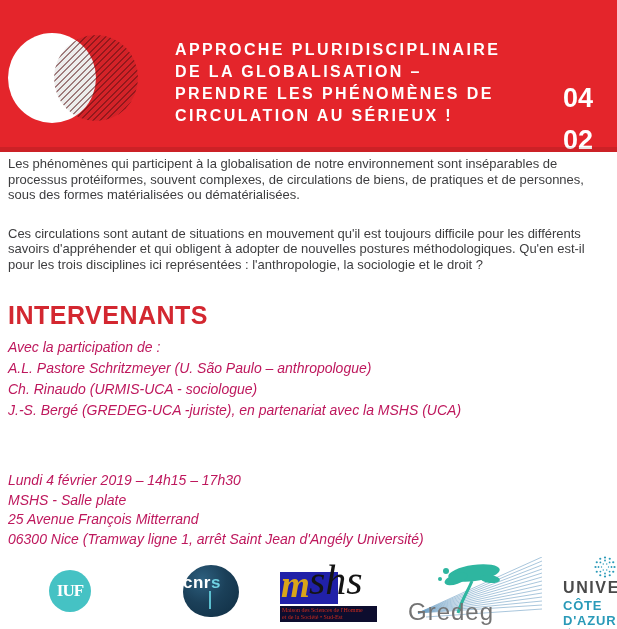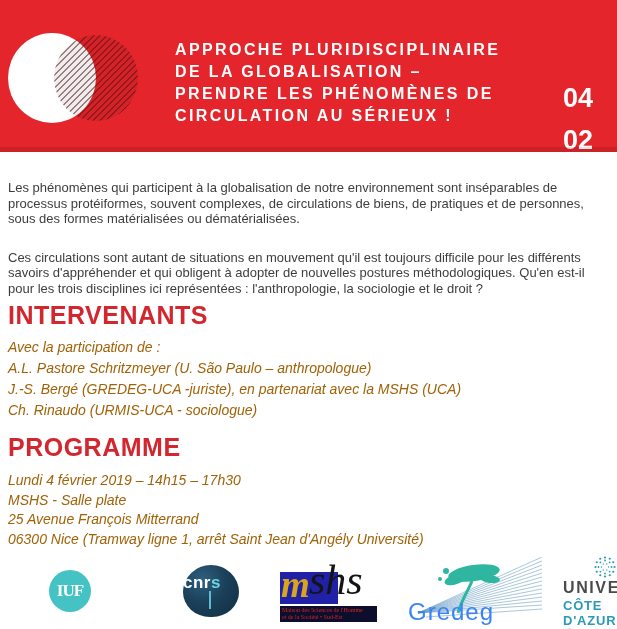--- a/index.html
+++ b/index.html
@@ -17,28 +17,28 @@
   .circle-hatch { position:absolute; left:46px; top:4px; width:84px; height:86px; border-radius:50%; z-index:2;
     background:repeating-linear-gradient(135deg, rgba(80,14,16,0.55) 0 1.6px, rgba(0,0,0,0.07) 1.6px 4.6px); }
   .banner-title {
     position:absolute; left:175px; top:39px; color:#ffffff; font-weight:bold;
     font-size:16px; line-height:22px; letter-spacing:2.4px; white-space:pre-line;
   }
   .banner-date { position:absolute; right:24px; top:40px; text-align:left; color:#fff; font-weight:bold; font-size:27px;margin-top:37px; }
   .banner-date div { line-height:42px; }
 
   
-  .intro { position:absolute; left:8px; top:180px; width:602px; color:#3d3d3f; font-size:13px; line-height:15.5px; }
+  .intro { position:absolute; left:8px; top:156px; width:602px; color:#3d3d3f; font-size:13px; line-height:15.5px; }
   .intro p + p { margin-top:23px; }
 
   
   .section-heading { position:absolute; left:8px; color:#d32730; font-weight:bold; font-size:25px; letter-spacing:0.5px; }
   .h-intervenants { top:301px;text-align:center; }
   .h-programme { top:433px; }
-  .italic-lines { position:absolute; left:8px; width:600px; font-style:italic; font-size:14px; color:#a16207; }
+  .italic-lines { position:absolute; left:8px; width:600px; font-style:italic; font-size:14px; color:#be185d; }
   .intervenants-lines { top:337px; line-height:21px; }
   .programme-lines { top:471px; line-height:19.5px; }
   .italic-lines div { white-space:nowrap; }
 
   
   .footer { position:absolute; left:0; top:556px; width:617px; height:73px;margin-left:44px; }
 
   
   .logo-iuf { position:absolute; left:5px; top:14px; display:flex; align-items:flex-start; }
   .iuf-circle { width:42px; height:42px; border-radius:50%; background:#45c2c4; color:#fff;
@@ -62,21 +62,21 @@
   .mshs-m { position:absolute; left:1px; top:-9px; color:#d9a51a;
     font-family:"Liberation Serif", serif; font-style:italic; font-weight:bold; font-size:37px; }
   .mshs-shs { position:absolute; left:29px; top:-16px; color:#141414;
     font-family:"Liberation Serif", serif; font-style:italic; font-size:42px; }
   .mshs-bar { width:97px; margin-top:2px; background:#0d0d2e; color:#cc2a1e;
     font-family:"Liberation Serif", serif; font-size:6px; line-height:7px; padding:1px 2px; white-space:pre-line; }
 
   
   .logo-gredeg { position:absolute; left:362px; top:1px; width:136px; height:70px; }
   .gredeg-svg { position:absolute; left:0; top:0; }
-  .gredeg-name { position:absolute; left:2px; bottom:1px; color:#3b82f6; font-size:24px;
+  .gredeg-name { position:absolute; left:2px; bottom:1px; color:#737373; font-size:24px;
     font-weight:normal; letter-spacing:1px; }
 
   
   .logo-uca { position:absolute; left:519px; top:0; width:97px; }
   .uca-dots { display:block; margin:0 0 1px 30px; }
   .uca-universite { font-size:16px; letter-spacing:1.6px; color:#4a4a4a; font-weight:bold; }
   .uca-region { font-size:13px; letter-spacing:0.8px; color:#2a9ab8; font-weight:bold; margin-top:1px; }
   .uca-school { font-size:7px; letter-spacing:1.1px; color:#2a9ab8; font-weight:bold; margin-top:1px; }
   .uca-disciplines { font-size:5.5px; letter-spacing:0.6px; line-height:6.5px; color:#2a9ab8;
     font-weight:bold; white-space:pre-line; margin-top:2px; }
@@ -103,25 +103,24 @@
 
   <div class="intro">
     <p>Les phénomènes qui participent à la globalisation de notre environnement sont inséparables de processus protéiformes, souvent complexes, de circulations de biens, de pratiques et de personnes, sous des formes matérialisées ou dématérialisées.</p>
     <p>Ces circulations sont autant de situations en mouvement qu'il est toujours difficile pour les différents savoirs d'appréhender et qui obligent à adopter de nouvelles postures méthodologiques. Qu'en est-il pour les trois disciplines ici représentées : l'anthropologie, la sociologie et le droit ?</p>
   </div>
 
   <div class="section-heading h-intervenants">INTERVENANTS</div>
   <div class="italic-lines intervenants-lines">
     <div>Avec la participation de :</div>
     <div>A.L. Pastore Schritzmeyer (U. São Paulo – anthropologue)</div>
+    <div>Ch. Rinaudo (URMIS-UCA - sociologue)</div>
     <div>J.-S. Bergé (GREDEG-UCA -juriste), en partenariat avec la MSHS (UCA)</div>
-    <div>Ch. Rinaudo (URMIS-UCA - sociologue)</div>
-  </div>
-
-  <div class="section-heading h-programme">PROGRAMME</div>
+  </div>
+
   <div class="italic-lines programme-lines">
     <div>Lundi 4 février 2019 – 14h15 – 17h30</div>
     <div>MSHS - Salle plate</div>
     <div>25 Avenue François Mitterrand</div>
     <div>06300 Nice (Tramway ligne 1, arrêt Saint Jean d'Angély Université)</div>
   </div>
 
   <div class="footer">
 
     <div class="logo-iuf">

